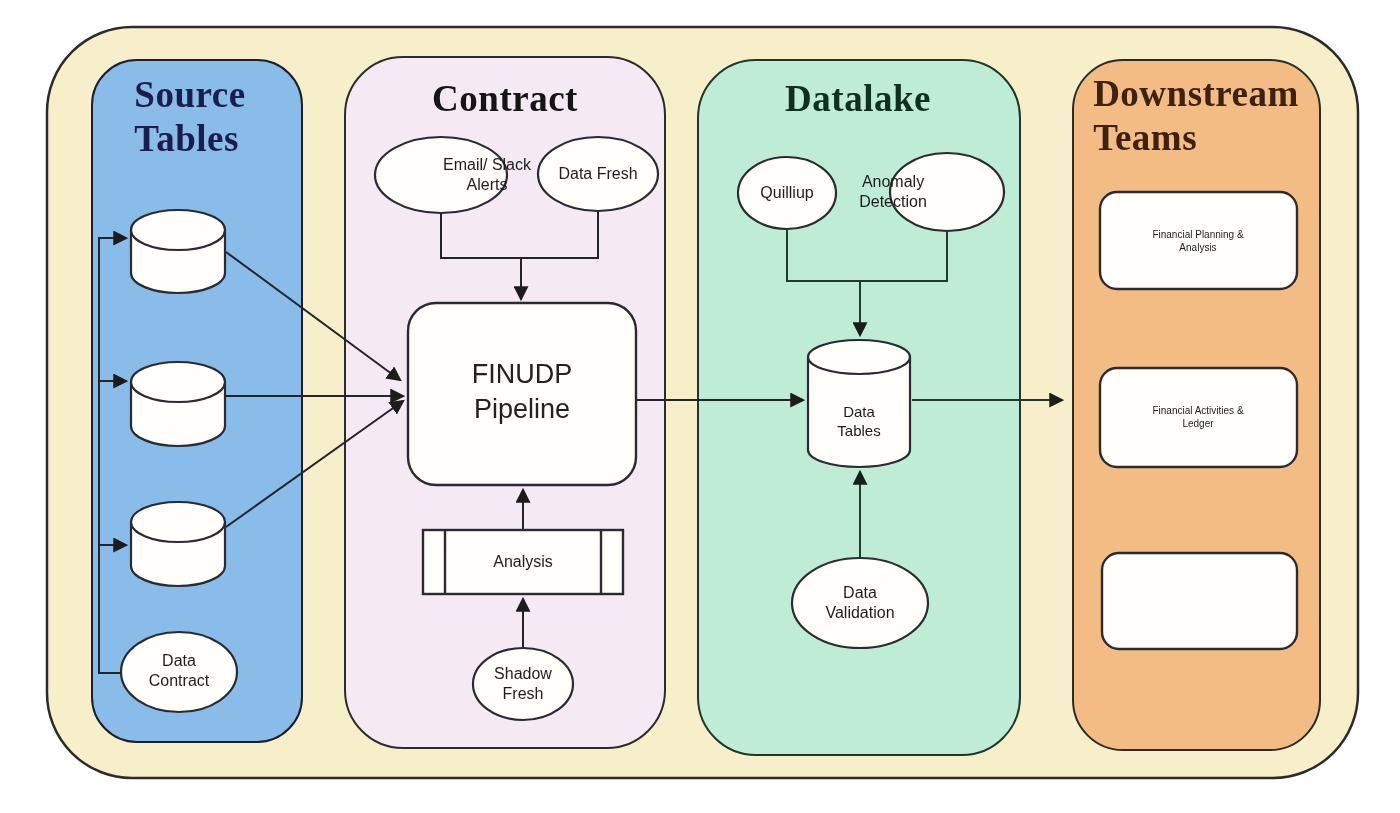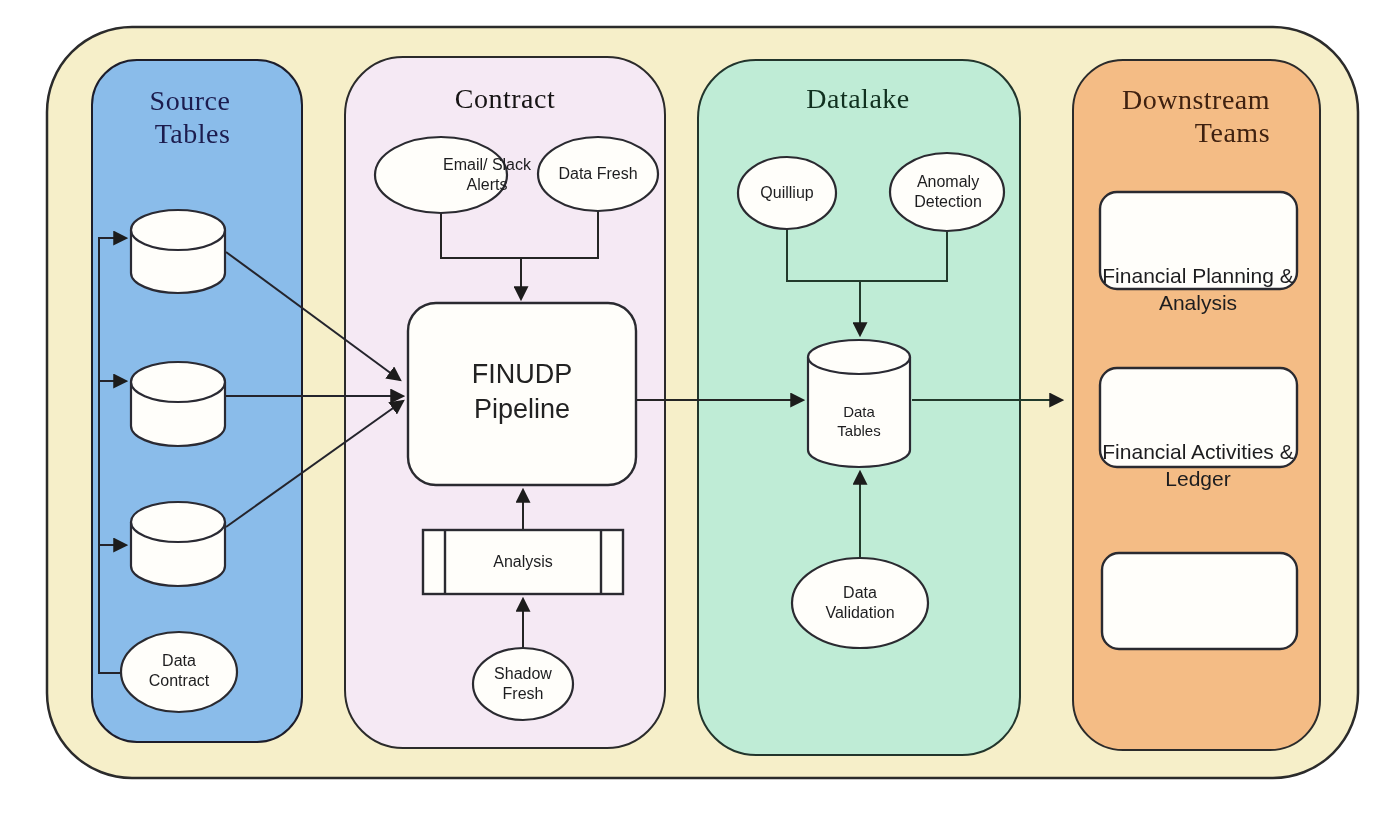--- a/index.html
+++ b/index.html
@@ -8,43 +8,43 @@
     width:1400px;height:813px;
     background:#ffffff;
     font-family:"Liberation Sans", sans-serif;
     overflow:hidden;
   }
   #diagram-svg{position:absolute;left:0;top:0;}
   .lane-title{
     position:absolute;
     transform:translate(-50%,-50%);
     font-family:"Liberation Serif", serif;
-    font-weight:normal;
-    font-size:28px;
+    font-weight:bold;
+    font-size:37px;
     line-height:1.18;
-    text-align:right;
+    text-align:left;
     white-space:pre-line;
     letter-spacing:0.5px;
   }
   .lane-title.source{color:#1c1c4e;}
   .lane-title.execution{color:#161414;}
   .lane-title.datalake{color:#10301f;}
   .lane-title.downstream{color:#3f2110;}
   .node-label{
     position:absolute;
     transform:translate(-50%,-50%);
     font-size:16px;
     line-height:1.25;
     color:#1d1d1f;
     text-align:center;
     white-space:pre-line;
   }
   .node-label.big{font-size:27px;line-height:1.3;color:#222;}
   .node-label.small{font-size:15px;}
-  .node-label.box3{font-size:21px;line-height:1.3;margin-top:48px;}
+  .node-label.box3{font-size:10px;line-height:1.3;}
 </style>
 </head>
 <body>
 
 <div id="stage">
 
   <svg id="diagram-svg" width="1400" height="813" viewBox="0 0 1400 813">
     <defs>
       <marker id="arrow" viewBox="0 0 10 10" refX="8.5" refY="5" markerWidth="7.5" markerHeight="7.5" orient="auto-start-reverse">
         <path d="M0 0 L10 5 L0 10 z" fill="#1c1c1c"></path>
@@ -126,21 +126,21 @@
 Contract</div>
   <div class="node-label" style="left:441px;top:175px;margin-left:46px;">Email/ Slack
 Alerts</div>
   <div class="node-label" style="left:598px;top:174px;">Data Fresh</div>
   <div class="node-label big" style="left:522px;top:392px;">FINUDP
 Pipeline</div>
   <div class="node-label" style="left:523px;top:562px;">Analysis</div>
   <div class="node-label" style="left:523px;top:684px;">Shadow
 Fresh</div>
   <div class="node-label" style="left:787px;top:193px;">Quilliup</div>
-  <div class="node-label" style="left:948px;top:192px;text-align:center;">Anomaly
+  <div class="node-label" style="left:893px;top:192px;text-align:center;">Anomaly
 Detection</div>
   <div class="node-label small" style="left:859px;top:422px;">Data
 Tables</div>
   <div class="node-label" style="left:860px;top:603px;">Data
 Validation</div>
   <div class="node-label box3" style="left:1198px;top:241px;">Financial Planning &amp;
 Analysis</div>
   <div class="node-label box3" style="left:1198px;top:417px;">Financial Activities &amp;
 Ledger</div>
 

